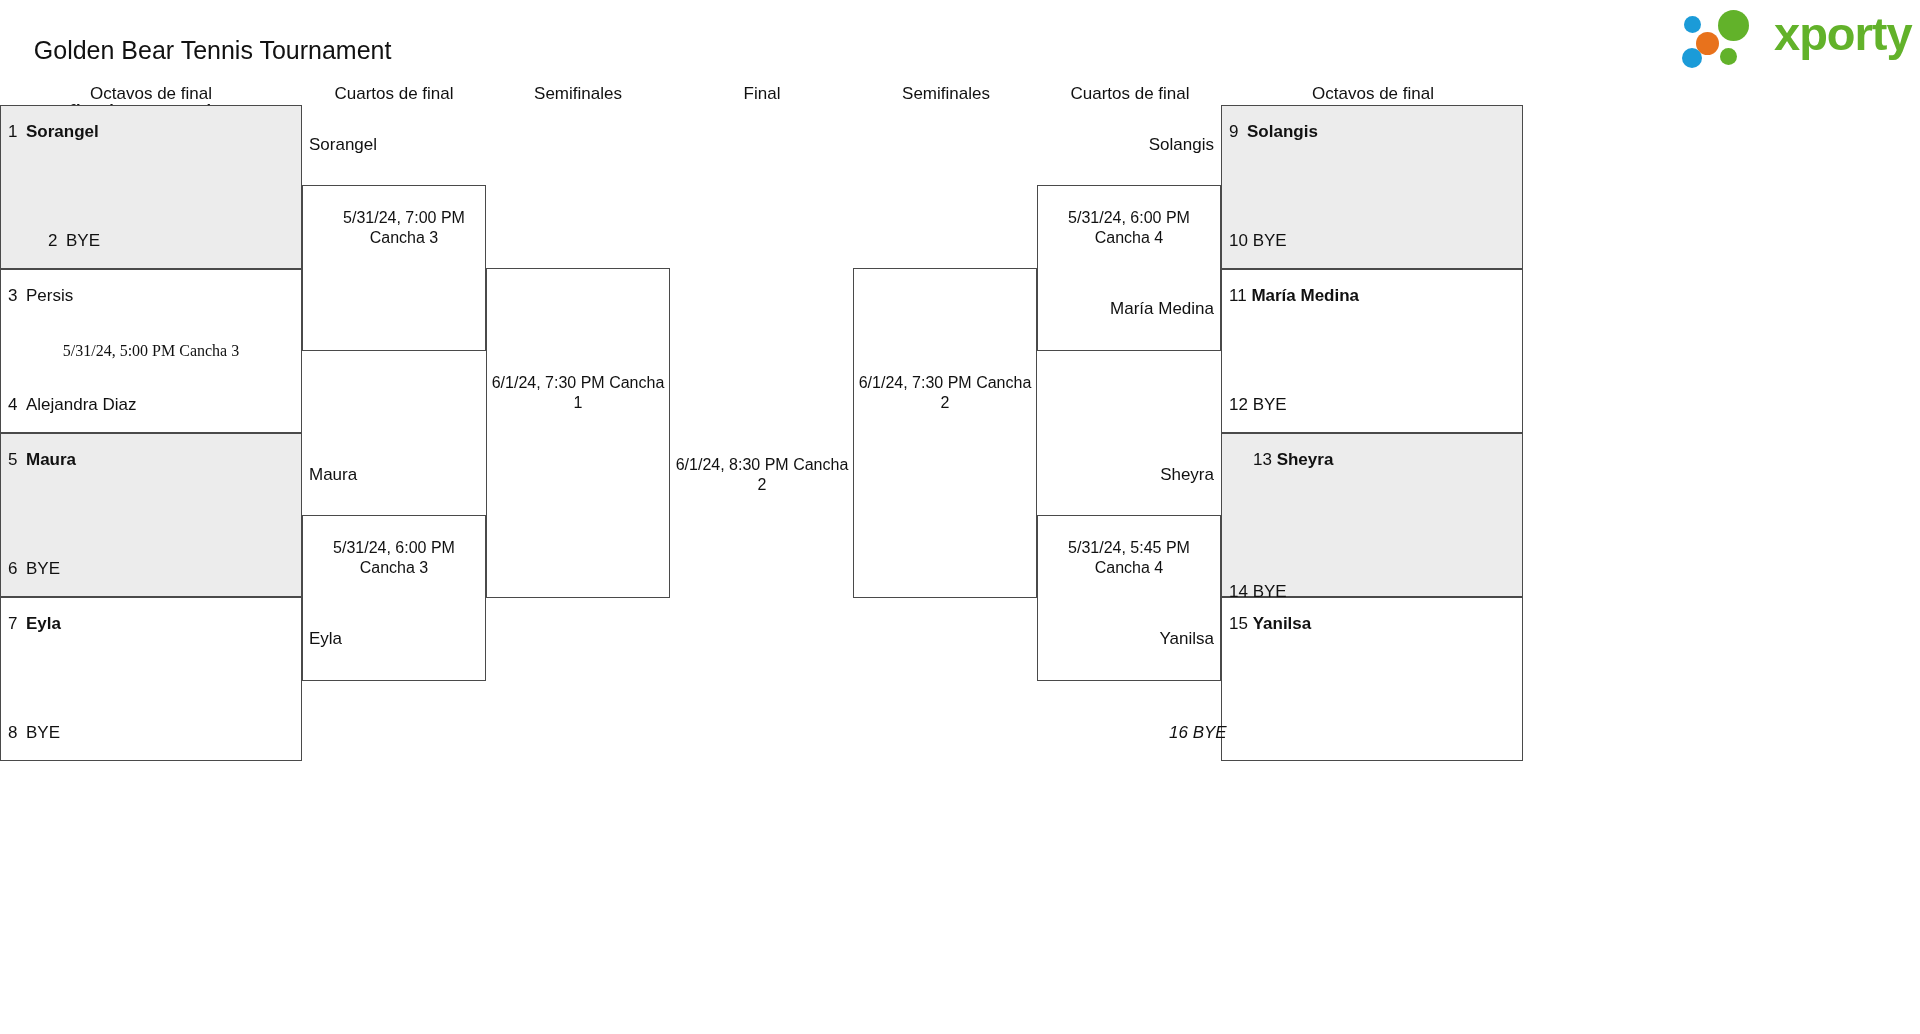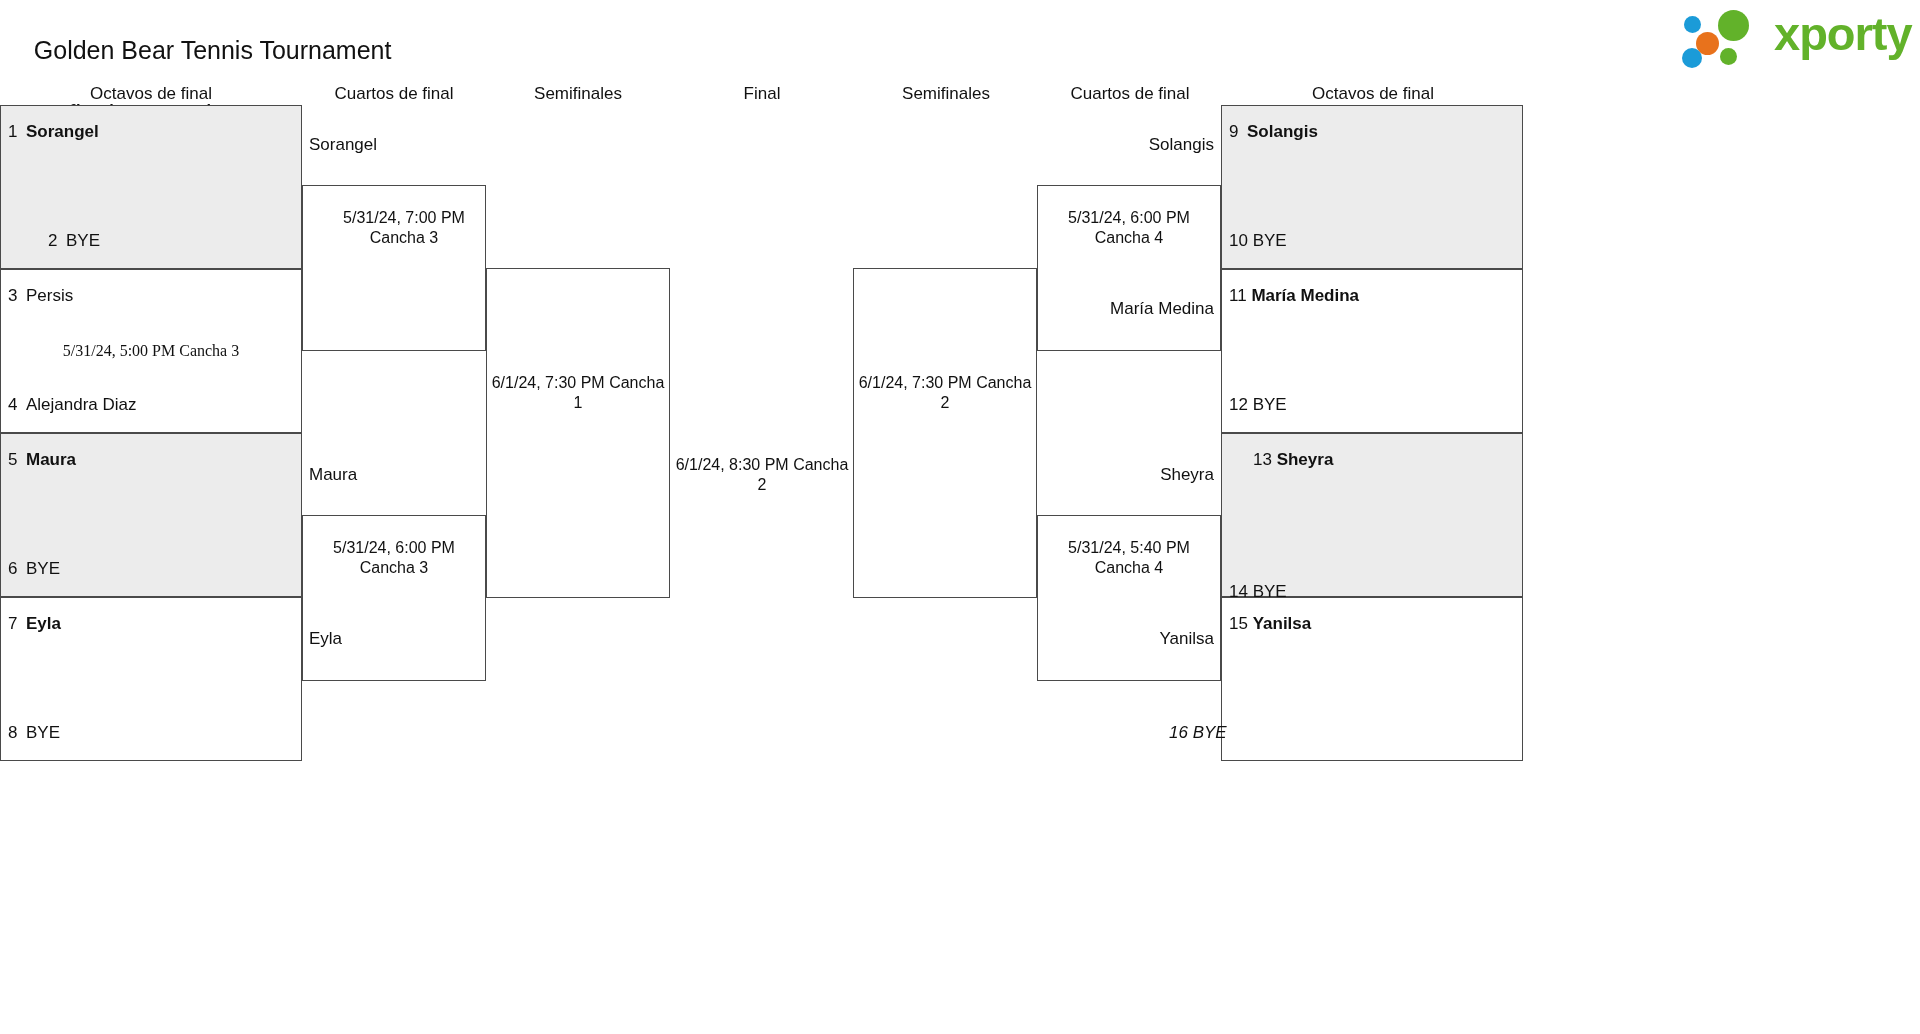--- a/index.html
+++ b/index.html
@@ -206,21 +206,21 @@
 
   <div class="adv-name rgt" style="left:1037px; top:135px; width:177px;">Solangis</div>
   <div class="match-date" style="left:1037px; top:208px; width:184px;">
     <span>5/31/24, 6:00 PM</span><br>
     <span>Cancha 4</span>
   </div>
   <div class="adv-name rgt" style="left:1037px; top:299px; width:177px;">María Medina</div>
 
   <div class="adv-name rgt" style="left:1037px; top:465px; width:177px;">Sheyra</div>
   <div class="match-date" style="left:1037px; top:538px; width:184px;">
-    <span>5/31/24, 5:40 PM</span><br>
+    <span>5/31/24, 5:45 PM</span><br>
     <span>Cancha 4</span>
   </div>
   <div class="adv-name rgt" style="left:1037px; top:629px; width:177px;">Yanilsa</div>
 
   <div class="cell shaded" style="left:1221px; top:105px; width:302px; height:164px;"></div>
   <div class="cell" style="left:1221px; top:269px; width:302px; height:164px;"></div>
   <div class="cell shaded" style="left:1221px; top:433px; width:302px; height:164px;"></div>
   <div class="cell" style="left:1221px; top:597px; width:302px; height:164px;"></div>
 
   <div class="seed-row right" style="left:1229px; top:122px;">

